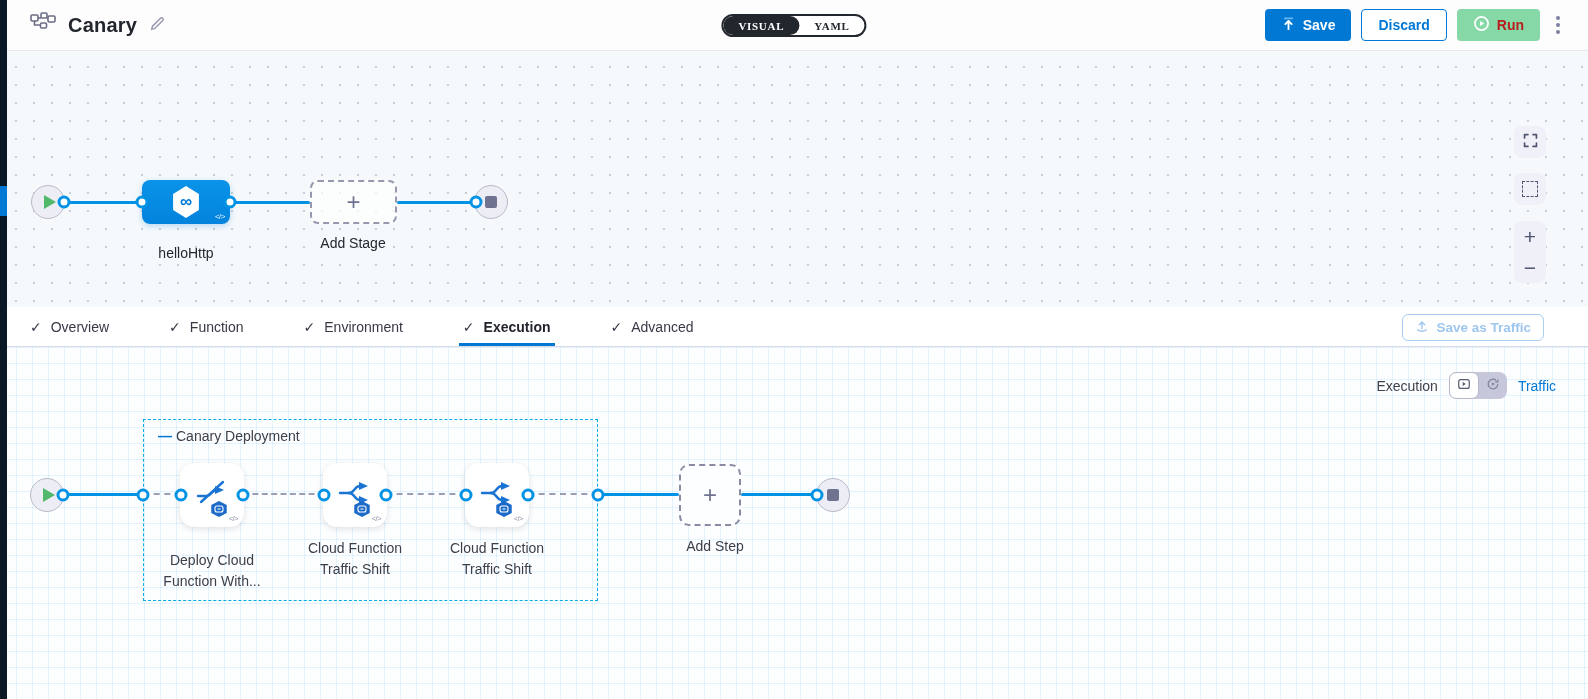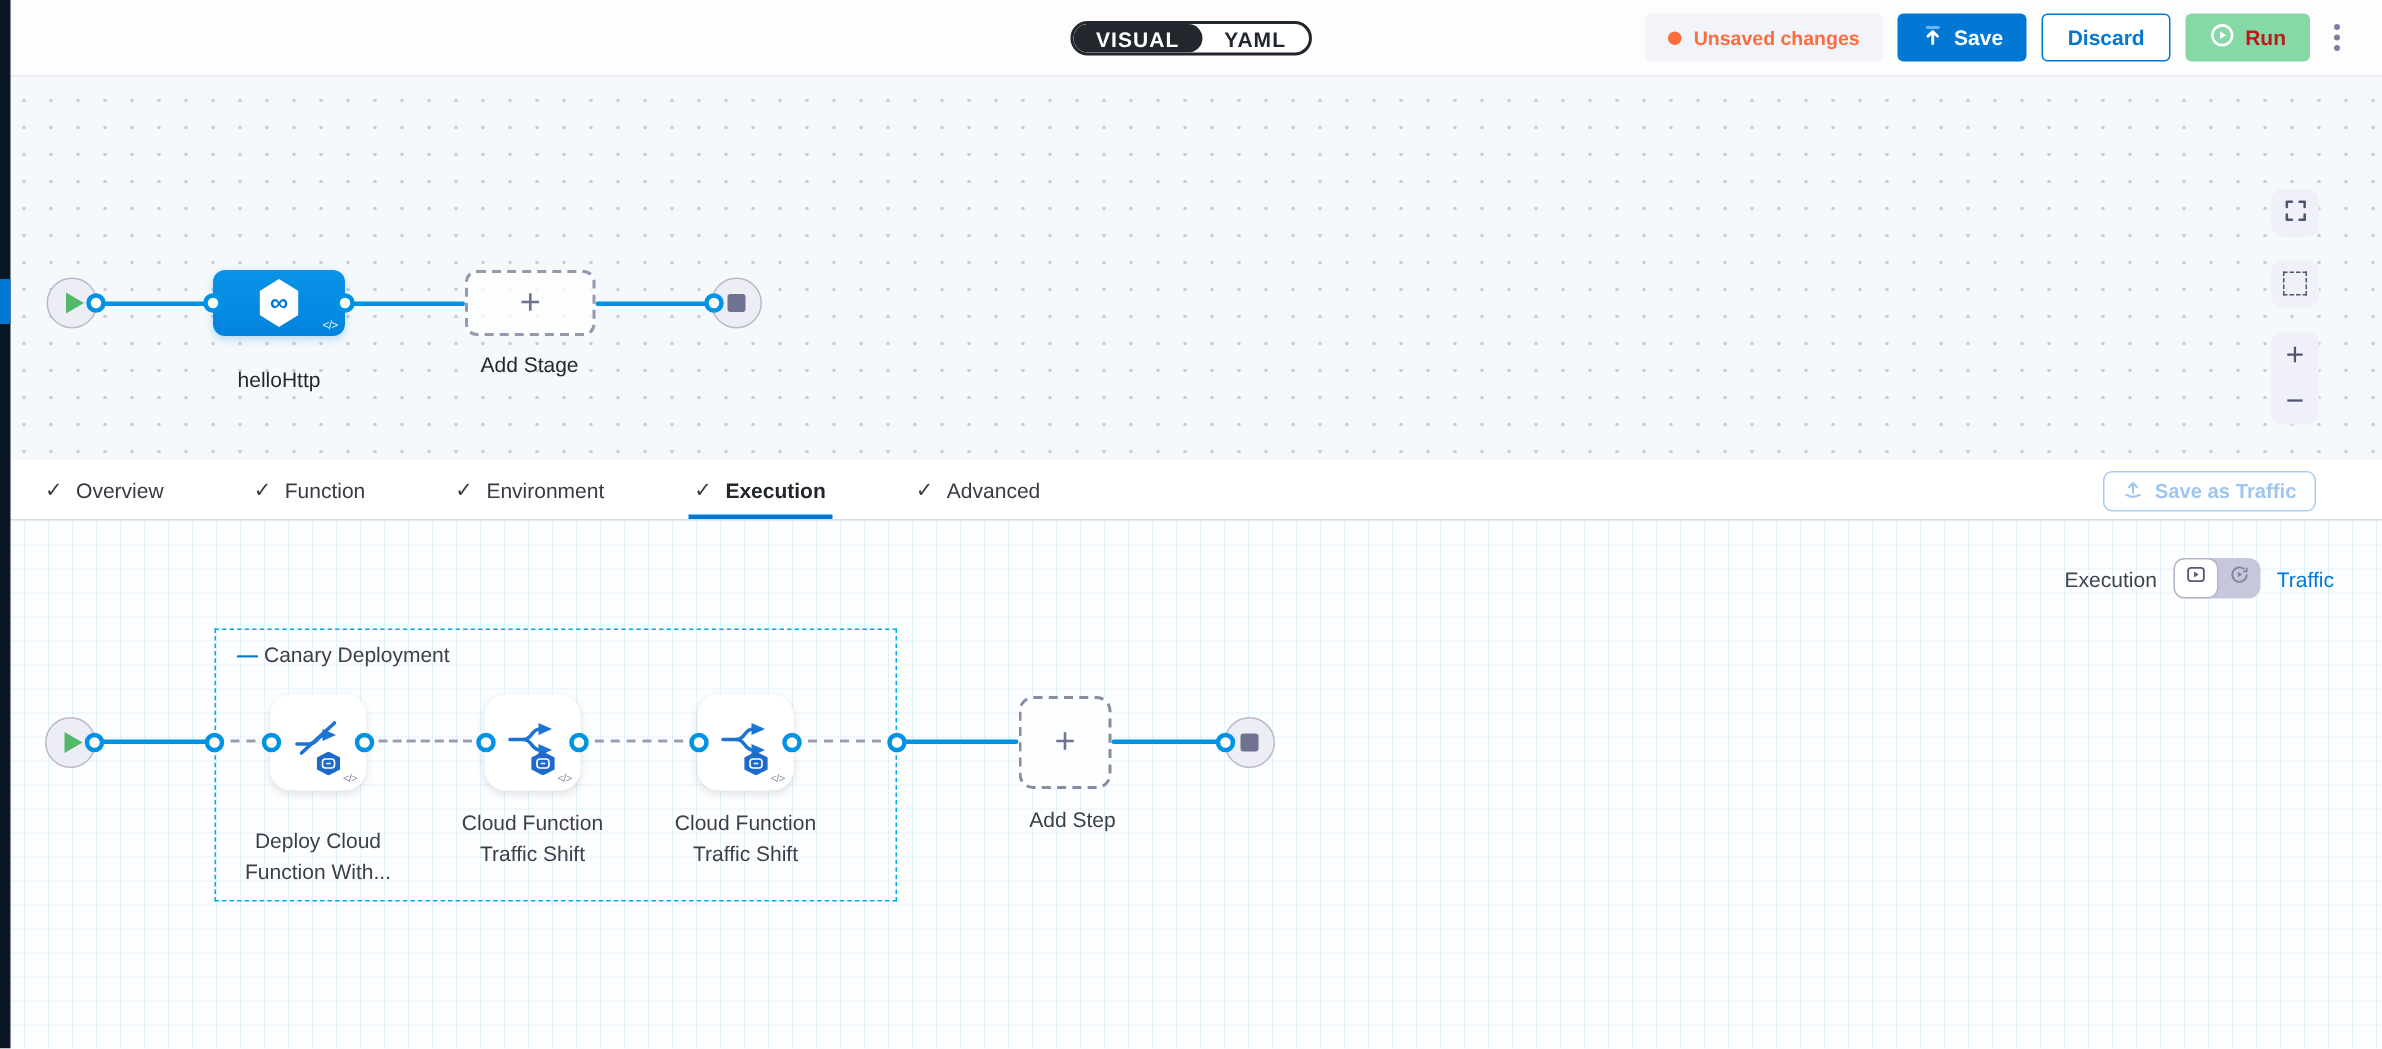--- a/index.html
+++ b/index.html
@@ -10,21 +10,21 @@
   .left-strip { position:absolute; left:0; top:0; width:7px; height:699px; background:#0a1726; z-index:60; }
   .left-strip .active-marker { position:absolute; left:0; top:186px; width:7px; height:30px; background:#0278d5; }
 
   
   .header { position:absolute; left:0; top:0; width:1588px; height:51px; background:#fdfdfe; border-bottom:1px solid #e6e7ef; z-index:40; }
   .header-left { position:absolute; left:30px; top:0; height:50px; display:flex; align-items:center; gap:12px; }
   .page-title { font-size:20px; font-weight:700; color:#22262c; letter-spacing:.2px; }
   .icon-btn { background:none; border:none; cursor:pointer; display:flex; align-items:center; justify-content:center; }
 
   .view-toggle { position:absolute; left:50%; top:14px; transform:translateX(-50%); display:flex; align-items:center; height:23px; border:2px solid #22272e; border-radius:999px; background:#fff; overflow:hidden; }
-  .view-toggle .seg { height:100%; display:flex; align-items:center; padding:0 15px; font-size:14px; font-weight:700; letter-spacing:.7px; cursor:pointer; color:#22272e; }
+  .view-toggle .seg { height:100%; display:flex; align-items:center; padding:0 15px; font-size:11px; font-weight:700; letter-spacing:.7px; cursor:pointer; color:#22272e;font-family:Liberation Serif, serif; }
   .view-toggle .seg.selected { background:#22272e; color:#fff; border-radius:999px; }
 
   .header-right { position:absolute; right:22px; top:9px; display:flex; align-items:center; gap:10px; }
   .unsaved-badge { display:flex; align-items:center; gap:8px; height:32px; padding:0 15px; background:#f3f3fa; border-radius:4px; }
   .unsaved-dot { width:9px; height:9px; border-radius:50%; background:#ff6b3d; }
   .unsaved-text { font-size:13px; font-weight:700; color:#ff6b3d; }
   .btn { display:flex; align-items:center; gap:7px; height:32px; padding:0 16px; border-radius:4px; font-size:14px; font-weight:700; cursor:pointer; border:none; }
   .btn-save { background:#0278d5; color:#fff; }
   .btn-discard { background:#fff; color:#0278d5; border:1.5px solid #0278d5; }
   .btn-run { background:#86d8a7; color:#b91c1c; }
@@ -92,31 +92,46 @@
   .dashed-step { position:absolute; left:679px; top:117px; width:62px; height:62px; border:2px dashed #888ba1; border-radius:10px; background:#fdfeff; display:flex; align-items:center; justify-content:center; cursor:pointer; }
 </style>
 </head>
 <body>
 
 <div class="left-strip">
   <div class="active-marker"></div>
 </div>
 
 <div class="header">
+  <div class="header-left">
+    <span>
+      <svg width="26" height="22" viewBox="0 0 26 22" fill="none" stroke="#6b6d85" stroke-width="1.6">
+        <rect x="1" y="3" width="7" height="6" rx="1.2"></rect>
+        <rect x="11" y="1" width="6" height="5" rx="1.2"></rect>
+        <rect x="18" y="4" width="7" height="6" rx="1.2"></rect>
+        <path d="M8 6h3M17 6.5h1M4.5 9v4h6"></path>
+        <rect x="10.5" y="11" width="6" height="5" rx="1.2"></rect>
+      </svg>
+    </span>
+    <span class="page-title">Canary</span>
+    <button class="icon-btn">
+      <span>
+        <svg width="17" height="17" viewBox="0 0 16 16" fill="none" stroke="#9496ab" stroke-width="1.3">
+          <path d="M2.5 13.5l.8-3L10.8 3a1.4 1.4 0 0 1 2 0l.2.2a1.4 1.4 0 0 1 0 2L5.5 12.7l-3 .8z"></path>
+        </svg>
+      </span>
+    </button>
+  </div>
 
   <div class="view-toggle">
     <div class="seg selected">VISUAL</div>
     <div class="seg">YAML</div>
   </div>
 
   <div class="header-right">
-    <div class="unsaved-badge">
-      <span class="unsaved-dot"></span>
-      <span class="unsaved-text">Unsaved changes</span>
-    </div>
     <button class="btn btn-save">
       <span>
         <svg width="15" height="15" viewBox="0 0 16 16" fill="none">
           <path d="M4 2.5h8" stroke="#69b6f5" stroke-width="2" stroke-linecap="round"></path>
           <path d="M8 14V5.5M4.6 8.7L8 5.3l3.4 3.4" stroke="#fff" stroke-width="2" stroke-linecap="round" stroke-linejoin="round"></path>
         </svg>
       </span>
       <span>Save</span>
     </button>
     <button class="btn btn-discard">

